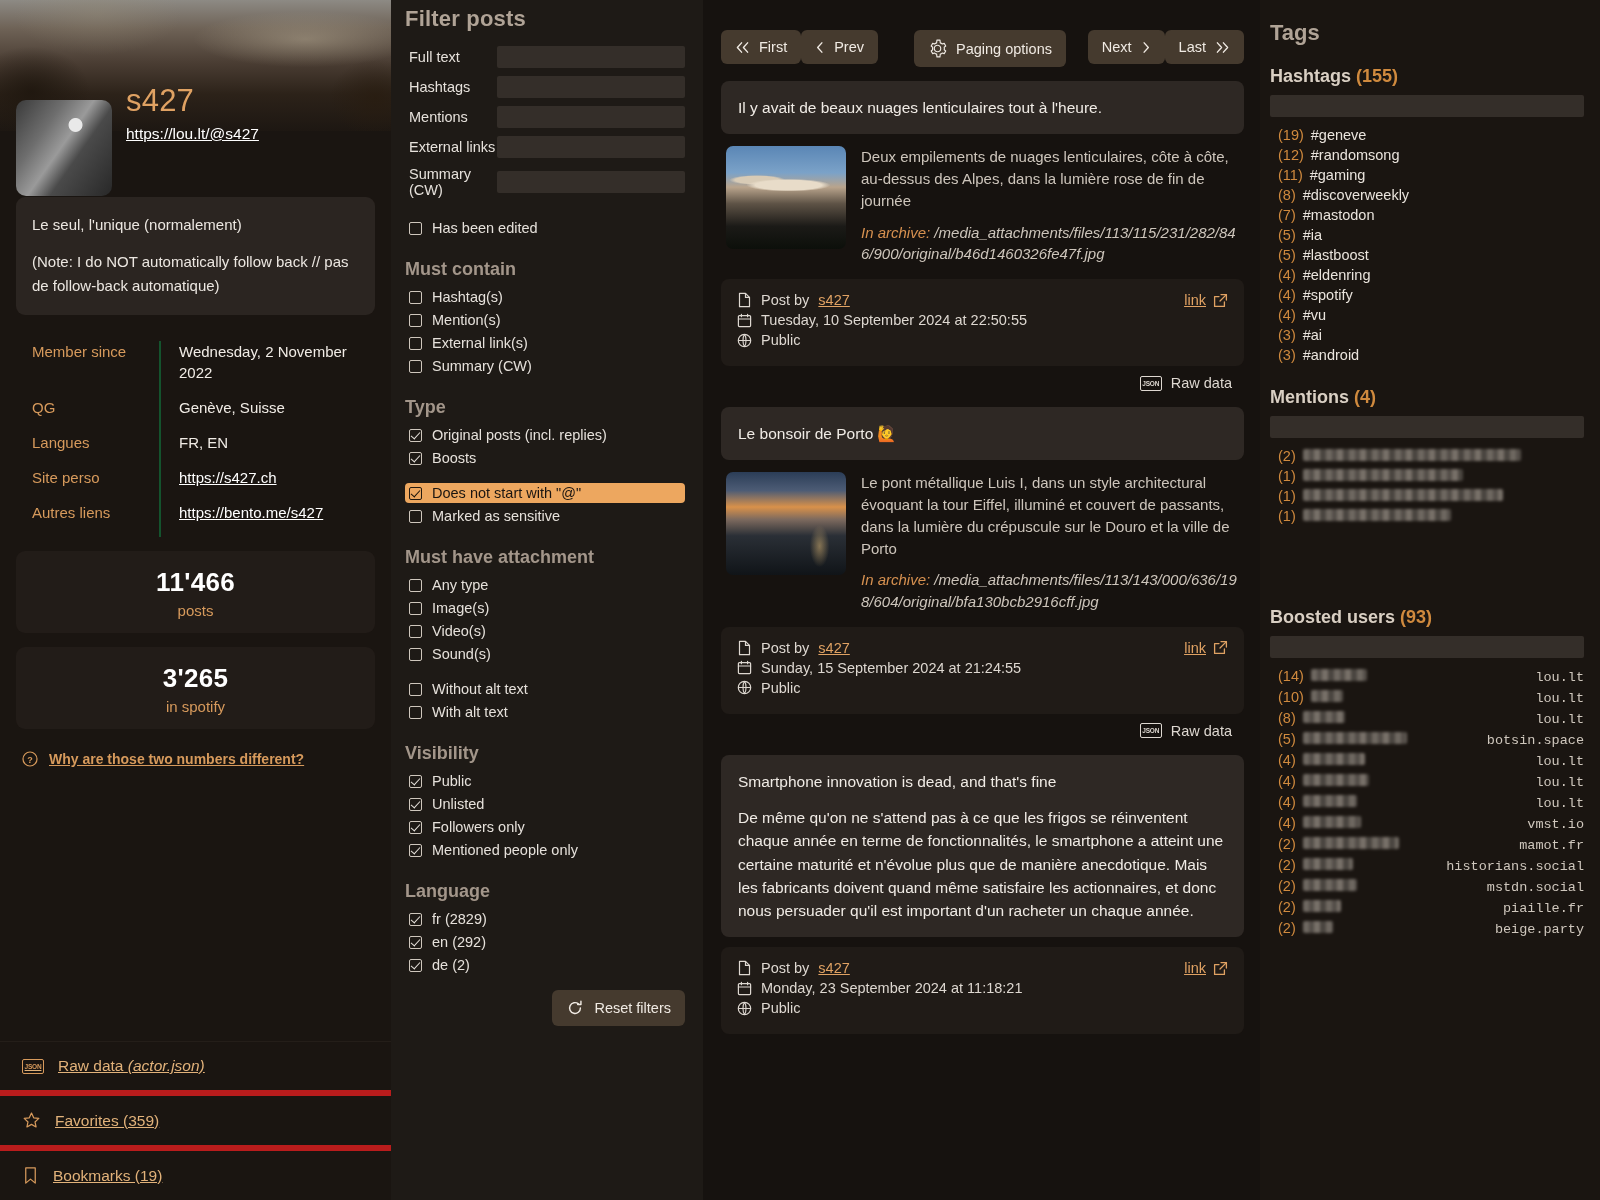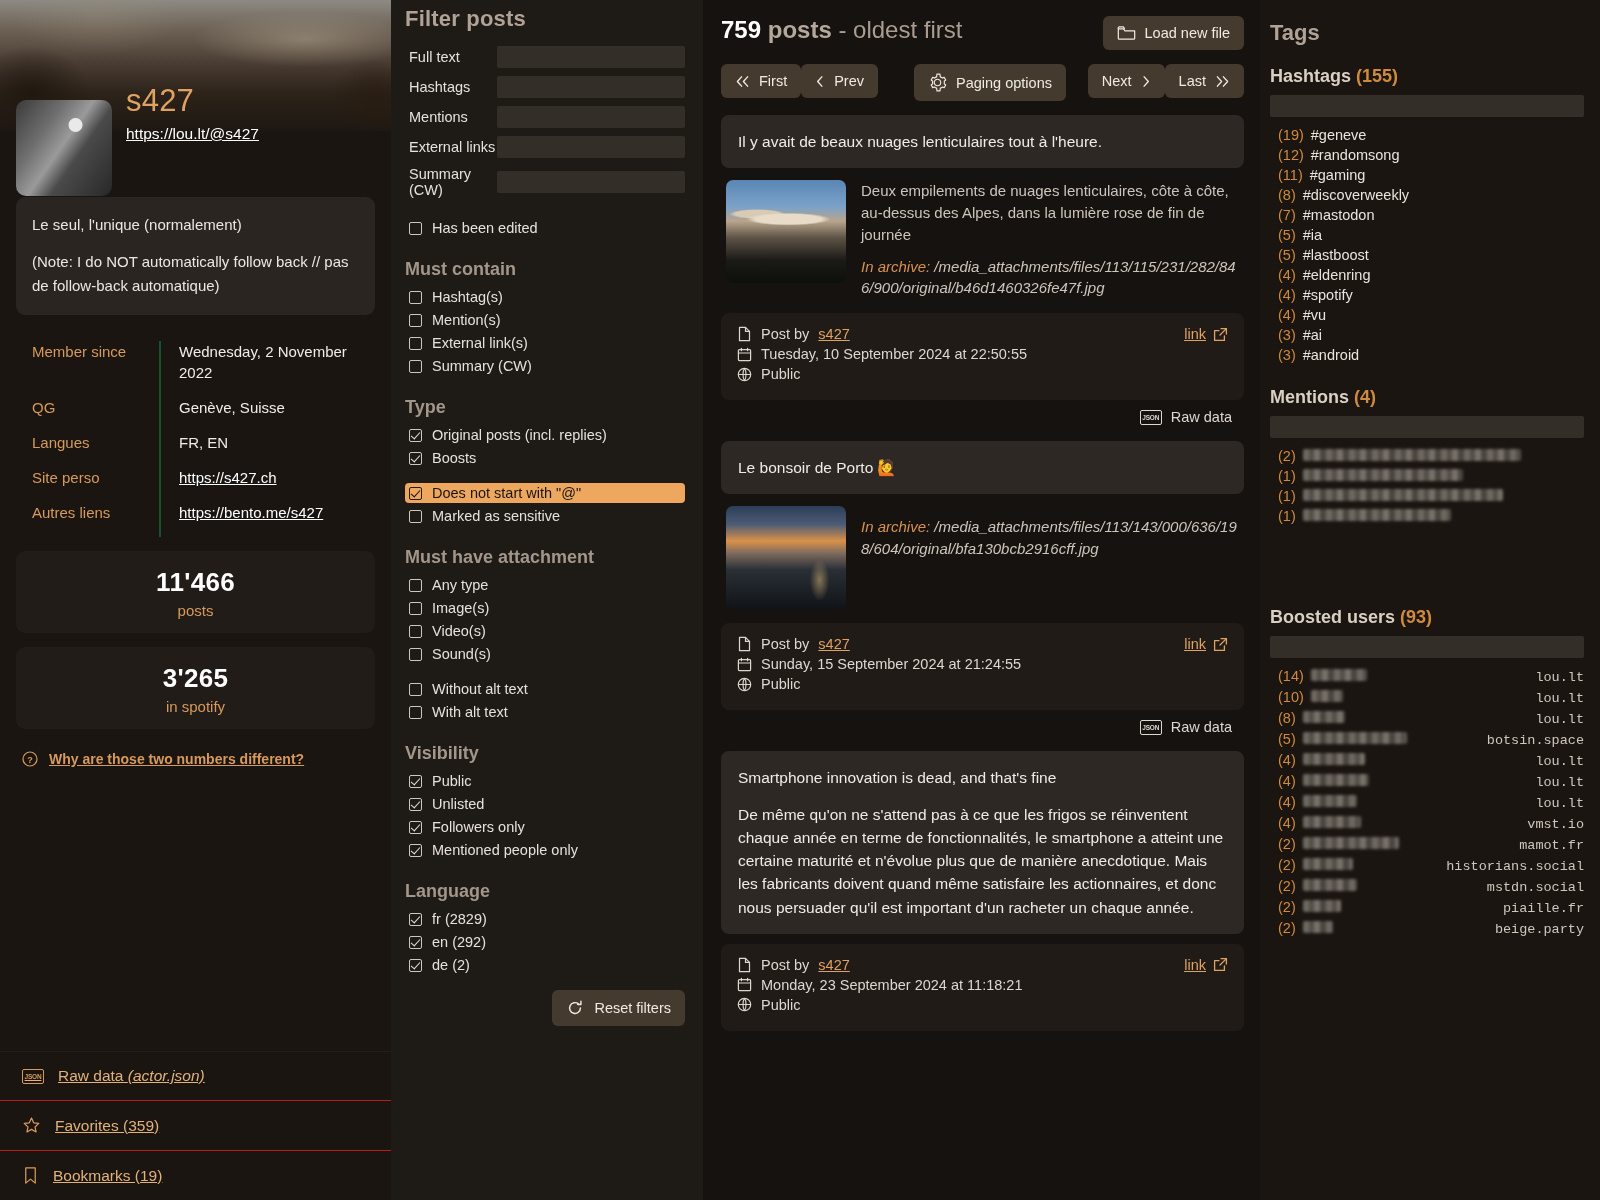--- a/index.html
+++ b/index.html
@@ -81,21 +81,21 @@
     margin: 22px 16px 0 22px; color: #d79a5c;
     font-size: 14px; font-weight: bold;
   }
   .whyrow .ic { flex: 0 0 auto; }
 
   .profile-spacer { flex: 1 1 auto; }
   .bottom-links { border-top: 1px solid #241e19; }
   .blink {
     display: flex; align-items: center; gap: 14px;
     padding: 15px 0 15px 22px; font-size: 15.5px;
-    color: #e2b27a; border-bottom: 1px solid #b91c1c;
+    color: #e2b27a; border-bottom: 6px solid #b91c1c;
     background: #1a1511;
   }
   .blink:last-child { border-bottom: none; }
   .blink em { font-style: italic; }
   .jsonbox {
     display:inline-flex; align-items:center; justify-content:center;
     width: 22px; height: 15px; border: 1.6px solid #d79a5c; border-radius: 2px;
     font-size: 6.5px; font-weight: bold; color: #d79a5c; letter-spacing: -.2px;
   }
 
@@ -469,36 +469,20 @@
               <path d="M16 10a6 6 0 1 1-2.2-4.6" fill="none" stroke="#f0eae3" stroke-width="1.6" stroke-linecap="round"></path>
               <path d="M16.6 2.6v3.6h-3.6" fill="none" stroke="#f0eae3" stroke-width="1.6" stroke-linecap="round" stroke-linejoin="round"></path>
             </svg>
         </span>
         <span>Reset filters</span>
       </button>
     </div>
   </div>
 
   <div class="main-col">
-    <div class="main-head">
-      <div class="count-line">
-        <span class="n">759</span>
-        <span class="w">posts</span>
-        <span>- oldest first</span>
-      </div>
-      <button class="btn">
-        <span>
-          <svg width="19" height="16" viewBox="0 0 20 17">
-              <path d="M1.3 4.2V14a1 1 0 0 0 1 1h15.4a1 1 0 0 0 1-1V6.3H8.4L6.8 4.2z" fill="none" stroke="#f0eae3" stroke-width="1.3" stroke-linejoin="round"></path>
-              <path d="M1.3 4.2V3a1 1 0 0 1 1-1h4.3l1.5 2.2" fill="none" stroke="#f0eae3" stroke-width="1.3" stroke-linejoin="round"></path>
-            </svg>
-        </span>
-        <span>Load new file</span>
-      </button>
-    </div>
 
     <div class="pager">
       <button class="btn">
         <span>
           <svg width="15" height="13" viewBox="0 0 16 14">
               <path d="M7 2L2.5 7 7 12M13.5 2L9 7l4.5 5" fill="none" stroke="#f0eae3" stroke-width="1.5" stroke-linecap="round" stroke-linejoin="round"></path>
             </svg>
         </span>
         <span>First</span>
       </button>
@@ -594,20 +578,21 @@
       </div>
     </div>
 
     <div class="postcard">
       <div class="post-body">
         <p>Le bonsoir de Porto 🙋</p>
       </div>
       <div class="attach">
         <div class="thumb t2"></div>
         <div class="alt">
+          <span>Le pont métallique Luis I, dans un style architectural évoquant la tour Eiffel, illuminé et couvert de passants, dans la lumière du crépuscule sur le Douro et la ville de Porto</span>
           <span class="arch"><b>In archive:</b><span class="archtxt"> /media_attachments/files/113/143/000/636/198/604/original/bfa130bcb2916cff.jpg</span></span>
         </div>
       </div>
       <div class="post-meta">
         <div class="pm-line">
           <span>
             <svg width="15" height="16" viewBox="0 0 15 16">
                 <path d="M2.5 1.3h6l4 4v9.4h-10z" fill="none" stroke="#ded8d1" stroke-width="1.2" stroke-linejoin="round"></path>
                 <path d="M8.5 1.3v4h4" fill="none" stroke="#ded8d1" stroke-width="1.2"></path>
               </svg>

